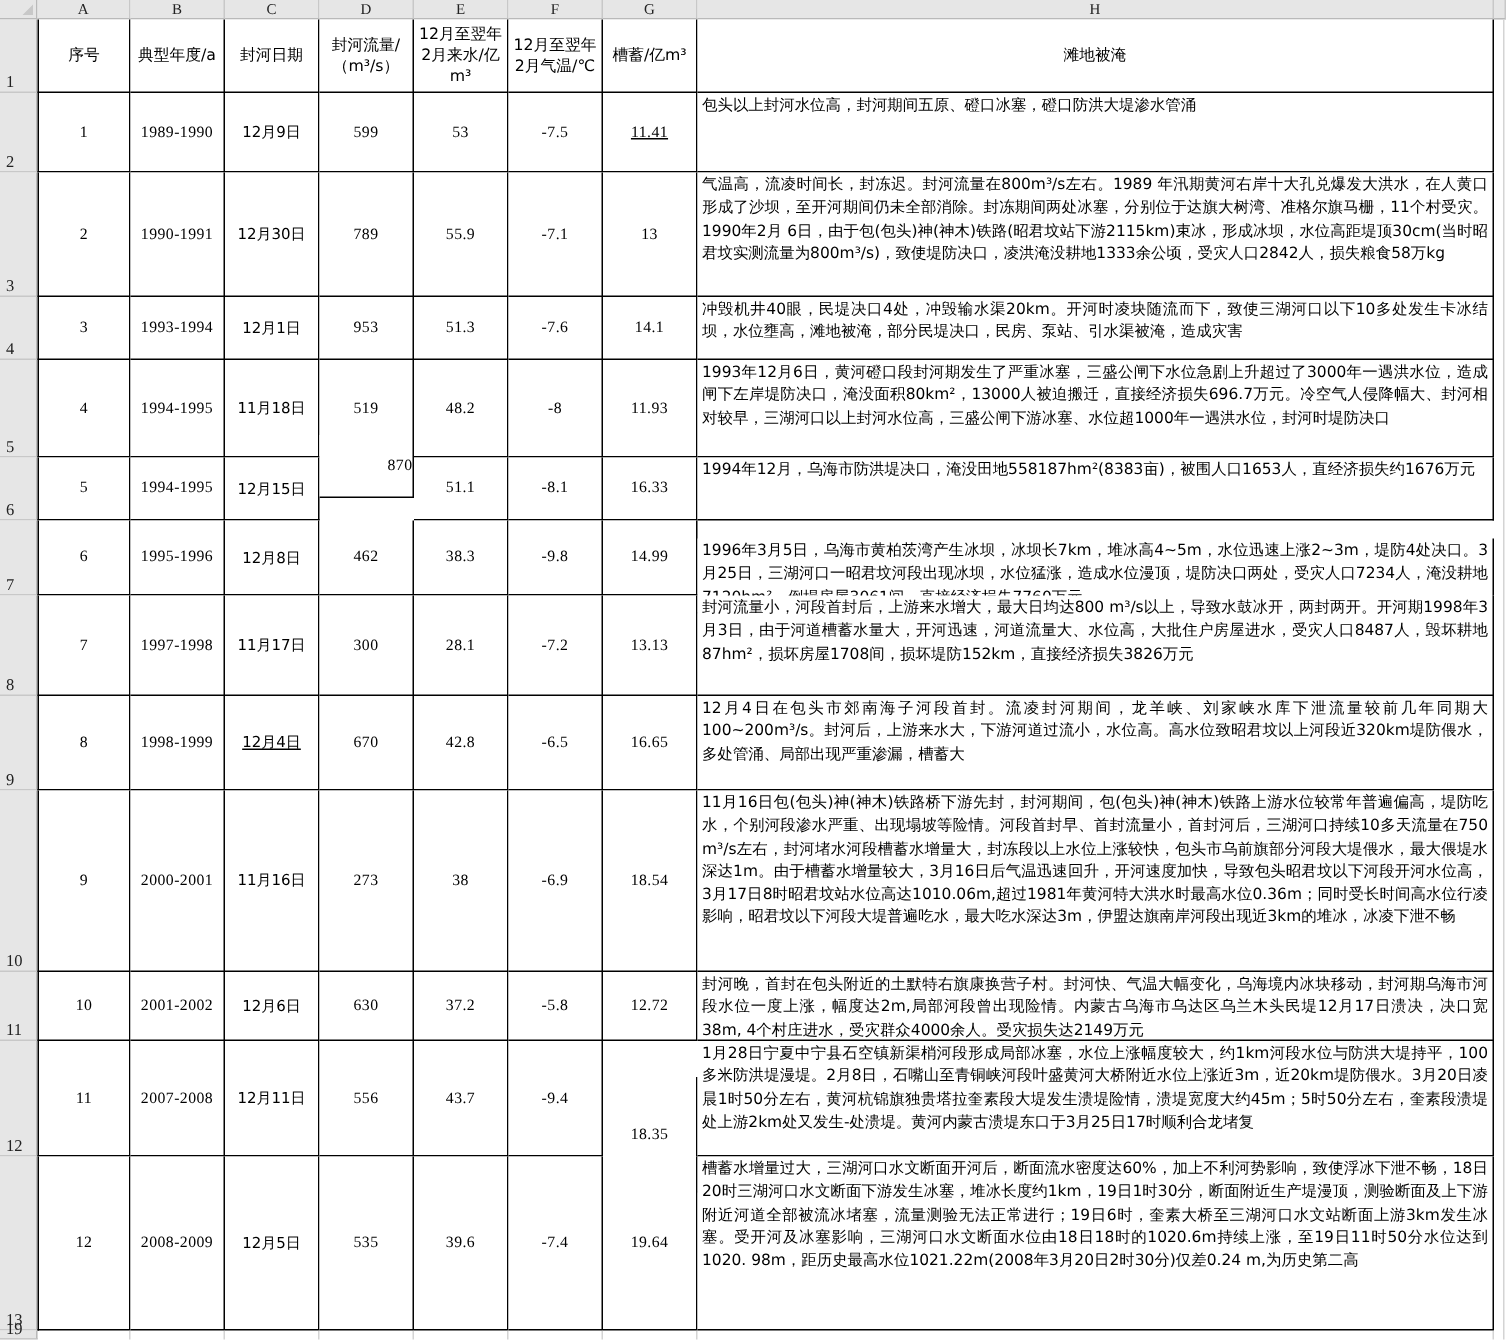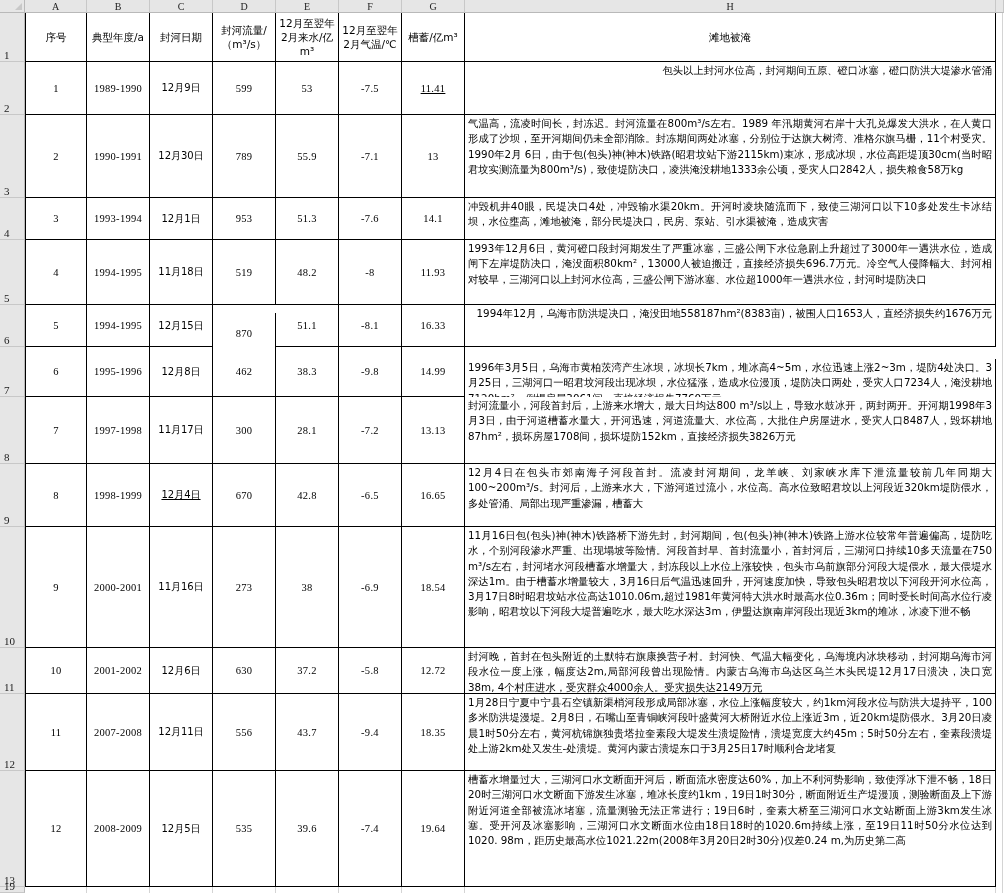--- a/index.html
+++ b/index.html
@@ -11,21 +11,21 @@
   .corner { position:absolute; left:0; top:0; width:25px; height:13px; background:#e6e6e6; border-right:1px solid #b9b9b9; border-bottom:1px solid #b9b9b9; box-sizing:border-box; }
   .corner:after { content:""; position:absolute; right:2px; bottom:2px; width:0; height:0; border-left:7px solid transparent; border-bottom:7px solid #c8c8c8; }
   .rowhdr { position:absolute; left:0; width:25px; background:#e6e6e6; border-right:1px solid #b9b9b9; border-bottom:1px solid #c8c8c8; box-sizing:border-box;
             font-family:"Liberation Serif","DejaVu Serif",serif; font-size:11px; color:#222; }
   .rowhdr span { position:absolute; left:4px; bottom:0px; }
   .cell { position:absolute; box-sizing:border-box; border-right:1.5px solid #000; border-bottom:1.5px solid #000; background:#fff;
           display:flex; align-items:center; justify-content:center; text-align:center; font-size:10px; overflow:hidden; }
   .cell.first-col { border-left:1.5px solid #000; }
   .cell.num { font-family:"Liberation Serif","DejaVu Serif",serif; font-size:10.5px; letter-spacing:0.3px; }
   .cell.hdr { font-size:10.5px; line-height:14px; padding:0 1px; }
-  .cell.desc { justify-content:flex-end; align-items:flex-start; text-align:justify; padding:1px 3px; font-size:10.3px; line-height:15.3px; }
+  .cell.desc { justify-content:flex-start; align-items:flex-start; text-align:justify; padding:1px 3px; font-size:10.3px; line-height:15.3px; }
   .gridline { position:absolute; background:#d4d4d4; }
   .extra { position:absolute; top:887px; height:6px; border-right:1px solid #d4d4d4; box-sizing:border-box; }
 </style>
 </head>
 <body>
 
 <div class="sheet">
   <div class="corner"></div>
   <div id="colhdrs">
       <div class="colhdr" style="left: 25px; width: 62px;">A</div>
@@ -205,21 +205,21 @@
       </div>
       <div class="cell num first-col" style="left: 25px; width: 62px; top: 305px; height: 42px;">
         <span>5</span>
       </div>
       <div class="cell num" style="left: 87px; width: 63px; top: 305px; height: 42px;">
         <span>1994-1995</span>
       </div>
       <div class="cell " style="left: 150px; width: 63px; top: 305px; height: 42px;">
         <span>12月15日</span>
       </div>
-      <div class="cell num" style="left: 213px; width: 63px; top: 313px; height: 42px;">
+      <div class="cell num" style="left: 213px; width: 63px; top: 290px; height: 42px; justify-content: flex-end;">
         <span>870</span>
       </div>
       <div class="cell num" style="left: 276px; width: 63px; top: 305px; height: 42px;">
         <span>51.1</span>
       </div>
       <div class="cell num" style="left: 339px; width: 63px; top: 305px; height: 42px;">
         <span>-8.1</span>
       </div>
       <div class="cell num" style="left: 402px; width: 63px; top: 305px; height: 42px;">
         <span>16.33</span>
@@ -358,21 +358,21 @@
       </div>
       <div class="cell num" style="left: 213px; width: 63px; top: 694px; height: 77px;">
         <span>556</span>
       </div>
       <div class="cell num" style="left: 276px; width: 63px; top: 694px; height: 77px;">
         <span>43.7</span>
       </div>
       <div class="cell num" style="left: 339px; width: 63px; top: 694px; height: 77px;">
         <span>-9.4</span>
       </div>
-      <div class="cell num" style="left: 402px; width: 63px; top: 694px; height: 77px;">
+      <div class="cell num" style="left: 402px; width: 63px; top: 718px; height: 77px;">
         <span>18.35</span>
       </div>
       <div class="cell desc" style="left: 465px; width: 531px; top: 694px; height: 77px;">
         <span>1月28日宁夏中宁县石空镇新渠梢河段形成局部冰塞，水位上涨幅度较大，约1km河段水位与防洪大堤持平，100多米防洪堤漫堤。2月8日，石嘴山至青铜峡河段叶盛黄河大桥附近水位上涨近3m，近20km堤防偎水。3月20日凌晨1时50分左右，黄河杭锦旗独贵塔拉奎素段大堤发生溃堤险情，溃堤宽度大约45m；5时50分左右，奎素段溃堤处上游2km处又发生-处溃堤。黄河内蒙古溃堤东口于3月25日17时顺利合龙堵复</span>
       </div>
       <div class="cell num first-col" style="left: 25px; width: 62px; top: 771px; height: 116px;">
         <span>12</span>
       </div>
       <div class="cell num" style="left: 87px; width: 63px; top: 771px; height: 116px;">
         <span>2008-2009</span>

